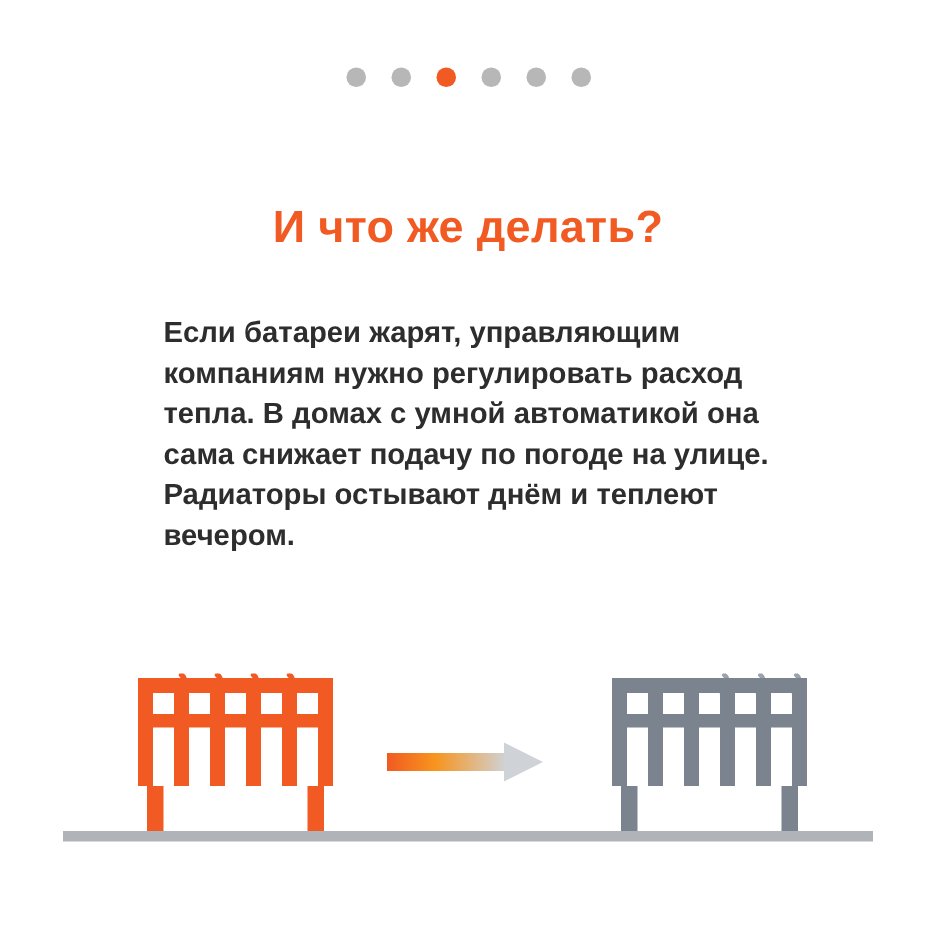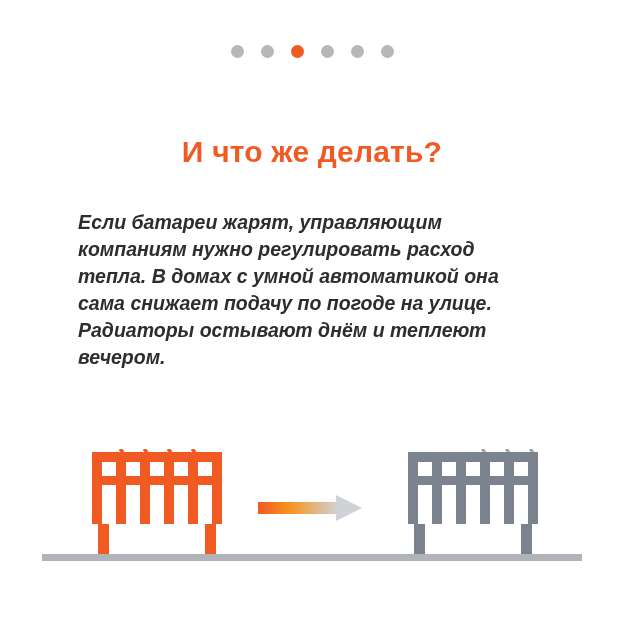--- a/index.html
+++ b/index.html
@@ -51,27 +51,26 @@
     font-size: 30px;
     font-weight: bold;
     color: #f15a22;
     letter-spacing: 0.2px;
   }
 
   
   .body-text {
     position: absolute;
     top: 209px;
-    left: 78px;
+    left: 109px;
     width: 440px;
     font-size: 19.5px;
     line-height: 27px;
     font-weight: bold;
     color: #2d2d2d;
-    font-style: italic;
   }
 
   
   .illustration {
     position: absolute;
     left: 0;
     top: 415px;
     width: 624px;
     height: 165px;
   }

